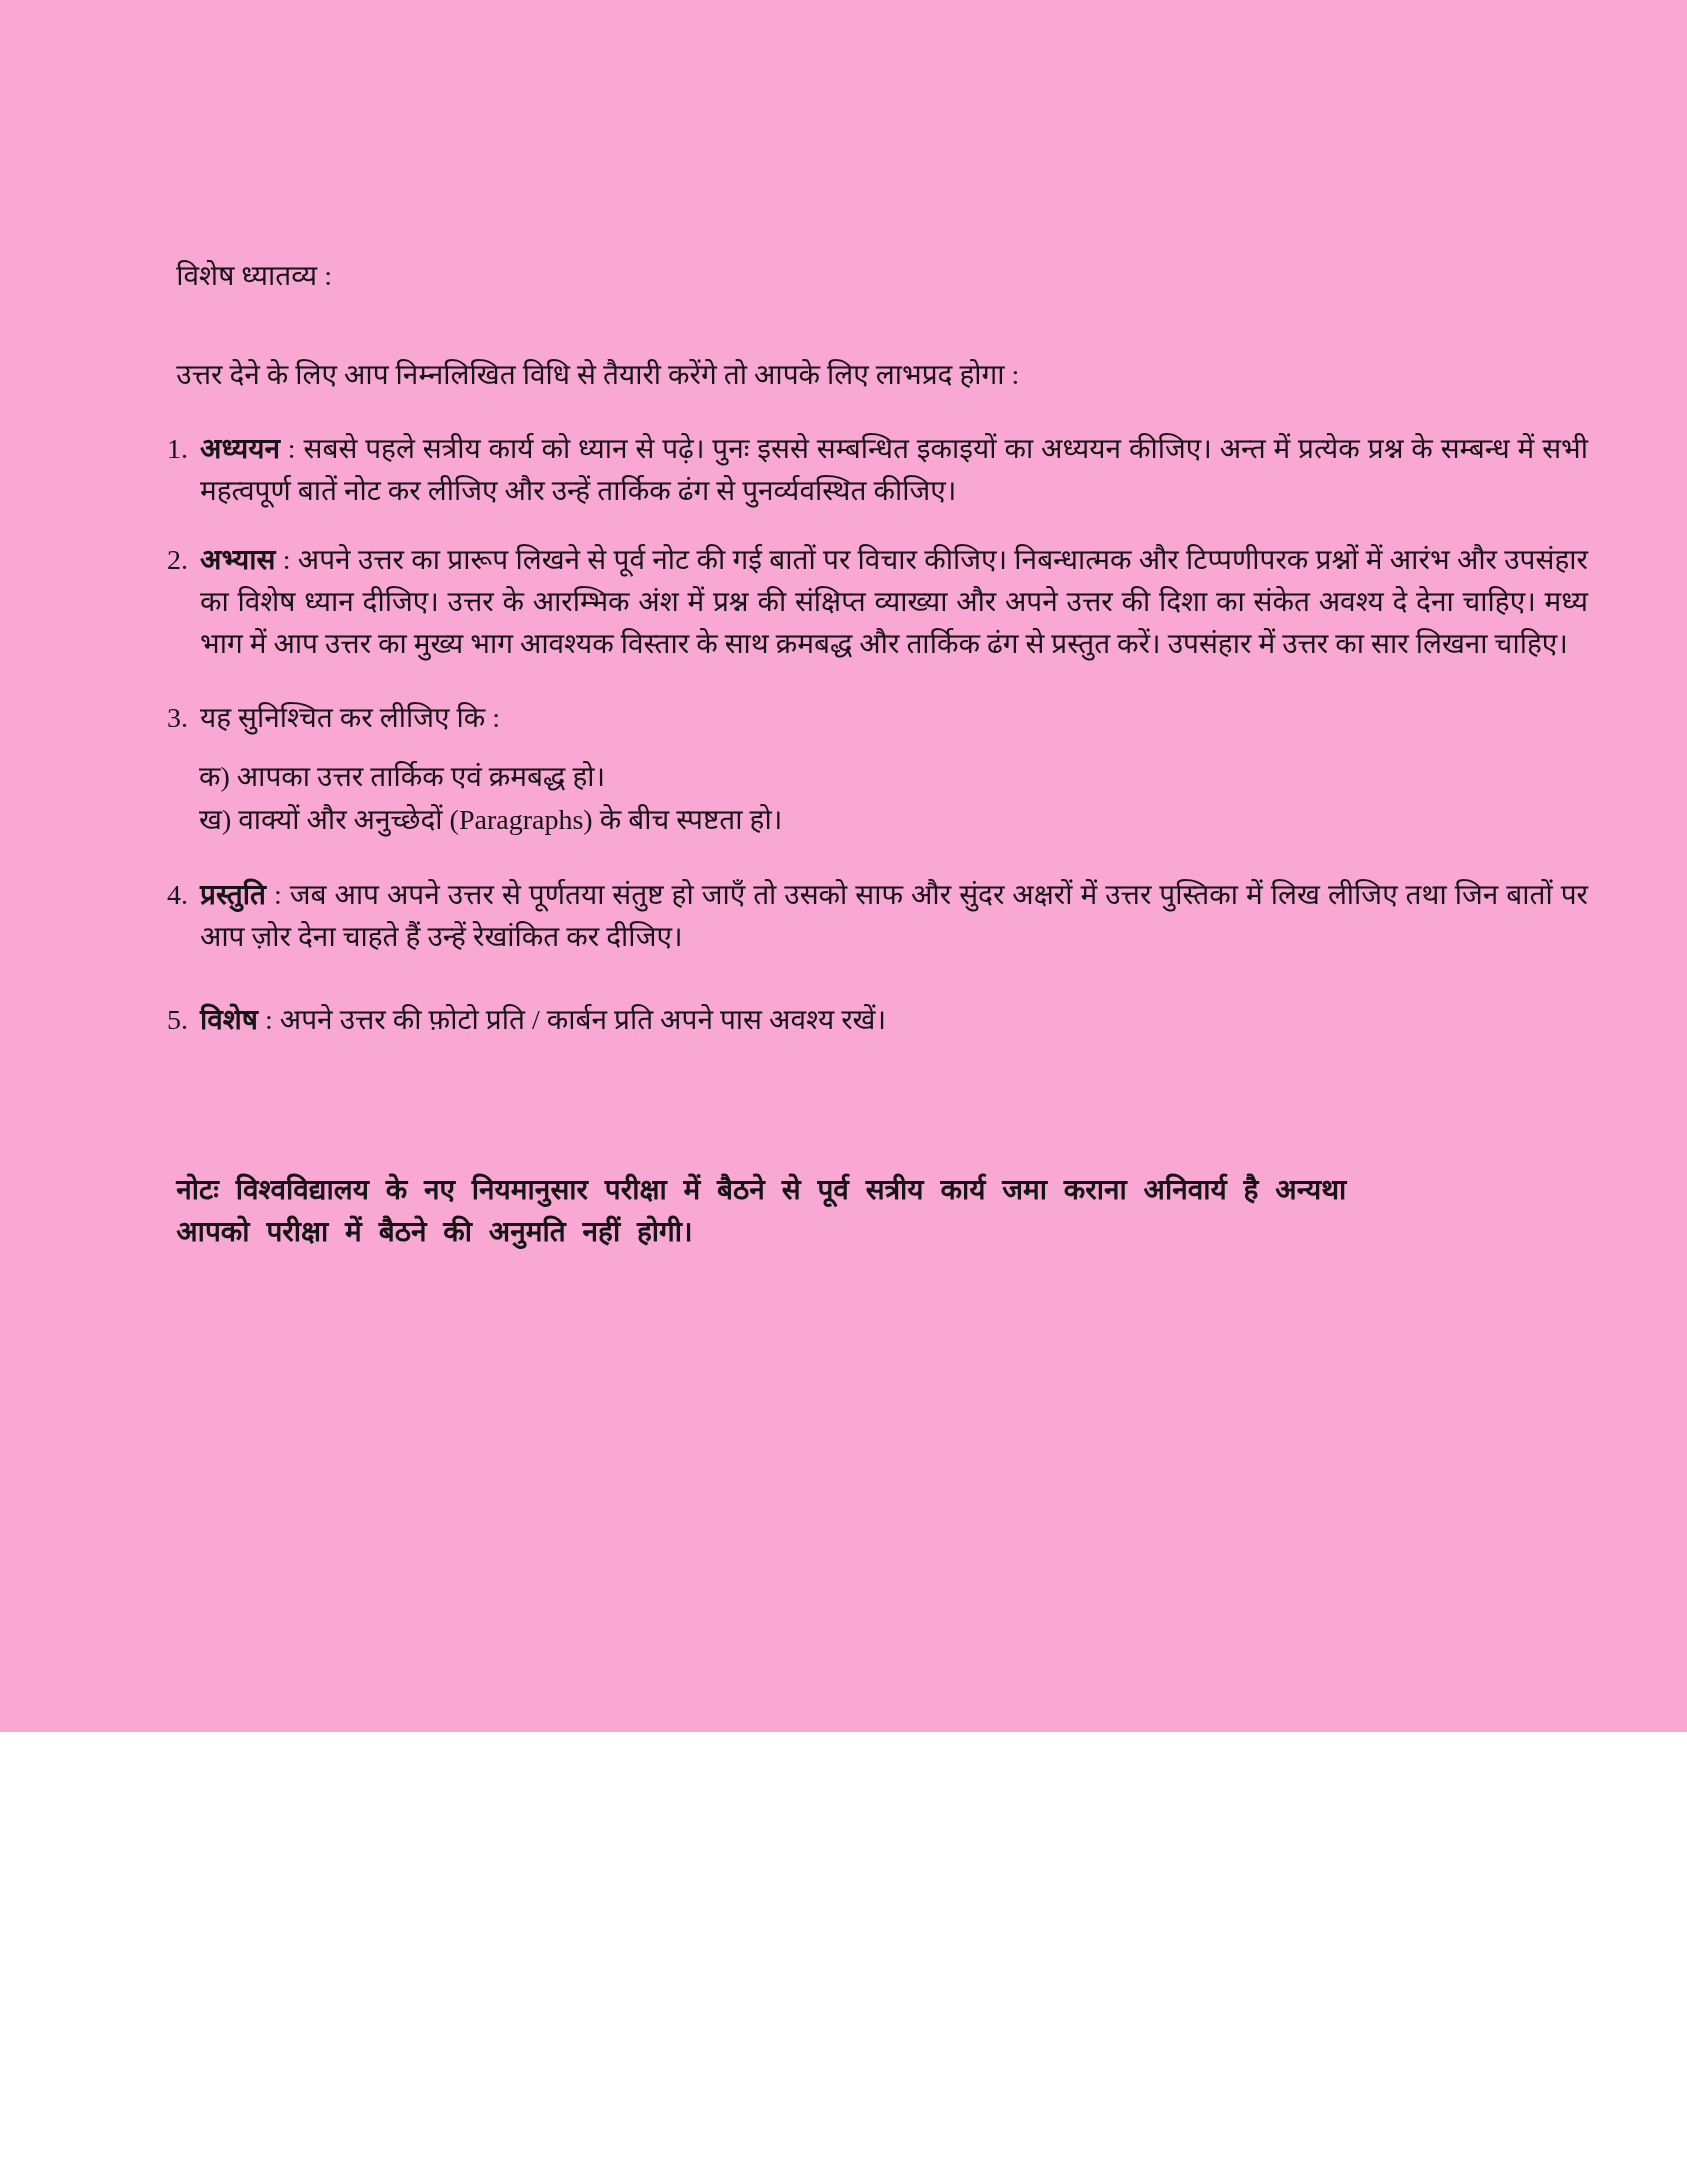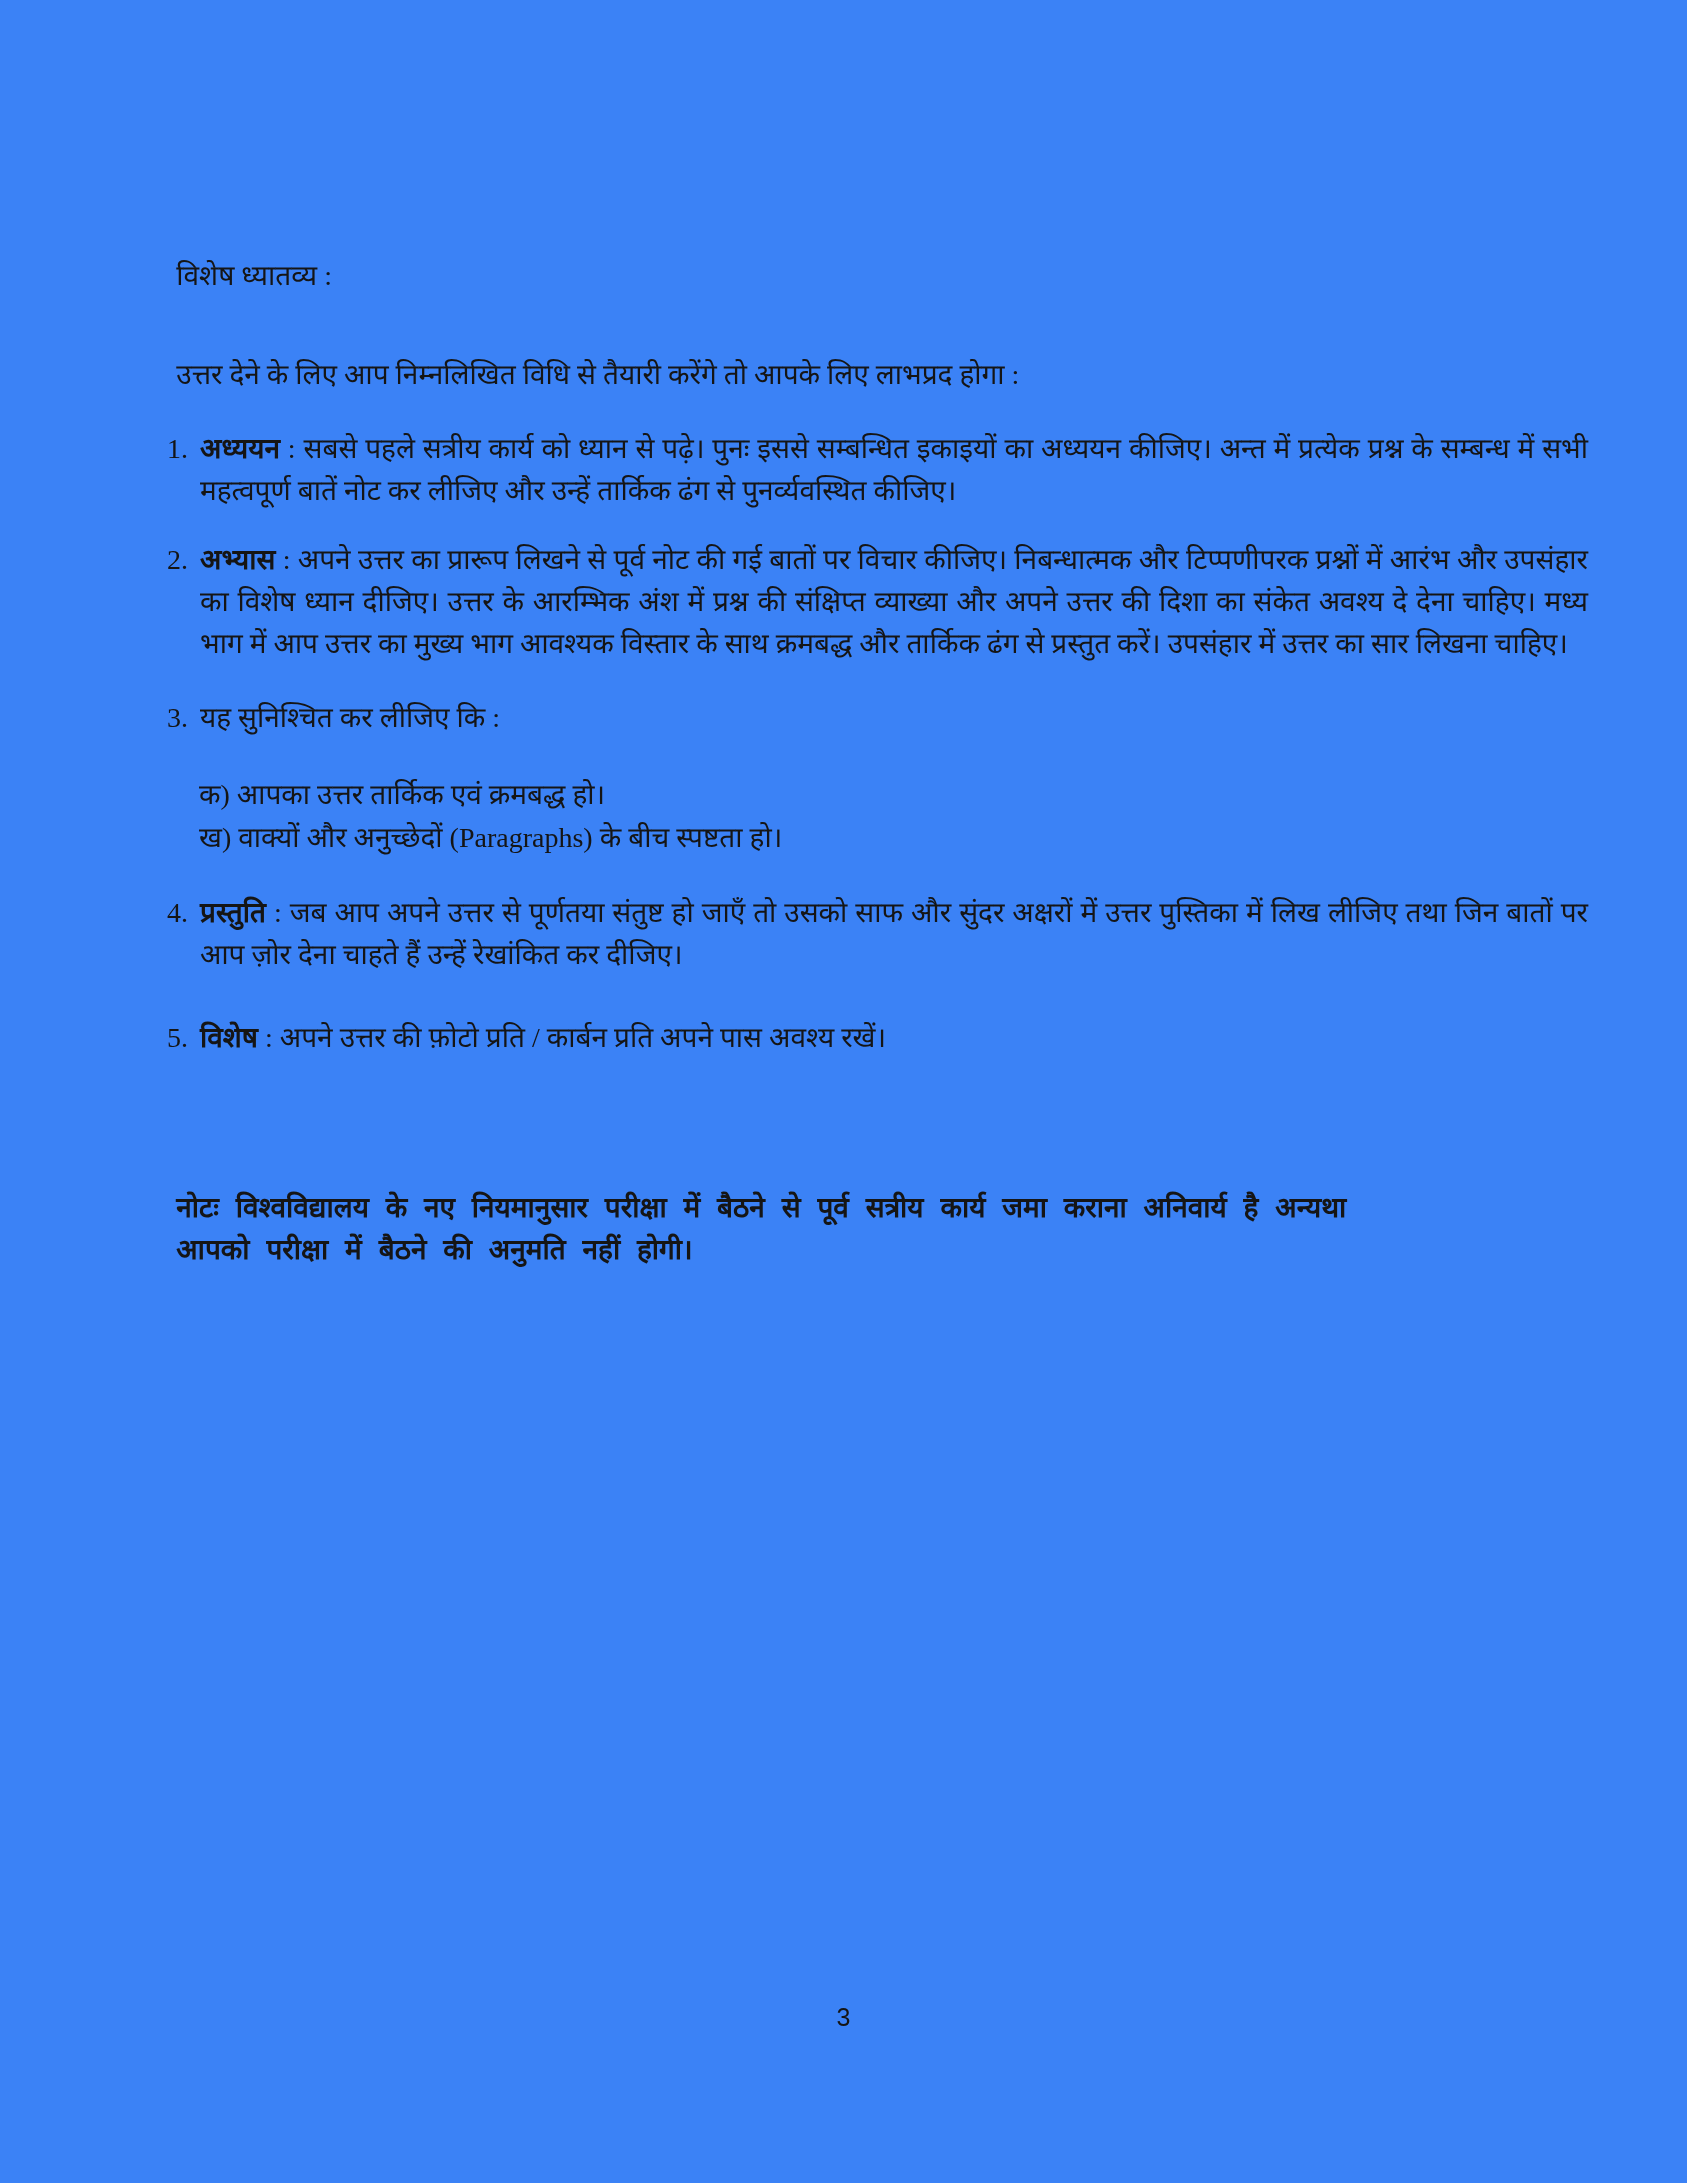--- a/index.html
+++ b/index.html
@@ -1,33 +1,33 @@
 <!DOCTYPE html>
 <html style="font-size:10.6px"><head>
 <meta charset="utf-8">
 <style>
   html,body{margin:0;padding:0;}
   body{
     width:1687px;height:2183px;background:#ffffff;
     font-family:"Liberation Serif","DejaVu Sans",serif;
     color:#151515;
   }
-  .page{position:relative;width:1687px;height:2183px;background:#3b82f6;overflow:hidden;}
+  .page{position:relative;width:1687px;height:1732px;background:#f9a8d4;overflow:hidden;}
   .content{position:absolute;left:167px;right:99px;top:0;font-size:28px;line-height:42px;}
   .heading{margin:255px 0 0 9.3px;}
   .intro{margin:57px 0 0 9.3px;}
   .item{display:flex;align-items:flex-start;}
   .item .num{flex:0 0 33px;}
   .item .body{flex:1;}
   .just{text-align:justify;text-align-last:left;}
   .label{font-weight:700;margin-top:24px;}
   .mt-item1{margin-top:32px;}
   .mt-item2{margin-top:26.5px;}
   .mt-item3{margin-top:32px;}
-  .subitems{margin:34px 0 0 32px;line-height:43px;}
+  .subitems{margin:16px 0 0 32px;line-height:43px;}
   .mt-item4{margin-top:33px;}
   .mt-item5{margin-top:41px;}
   .note{margin:130px 0 0 9.3px;font-weight:700;font-family:Liberation Mono, monospace;}
   .pagenum{
     position:absolute;left:0;right:0;top:2003px;text-align:center;
     font-family:"Liberation Sans","DejaVu Sans",sans-serif;font-size:25px;
   }
 </style>
 </head>
 <body>

